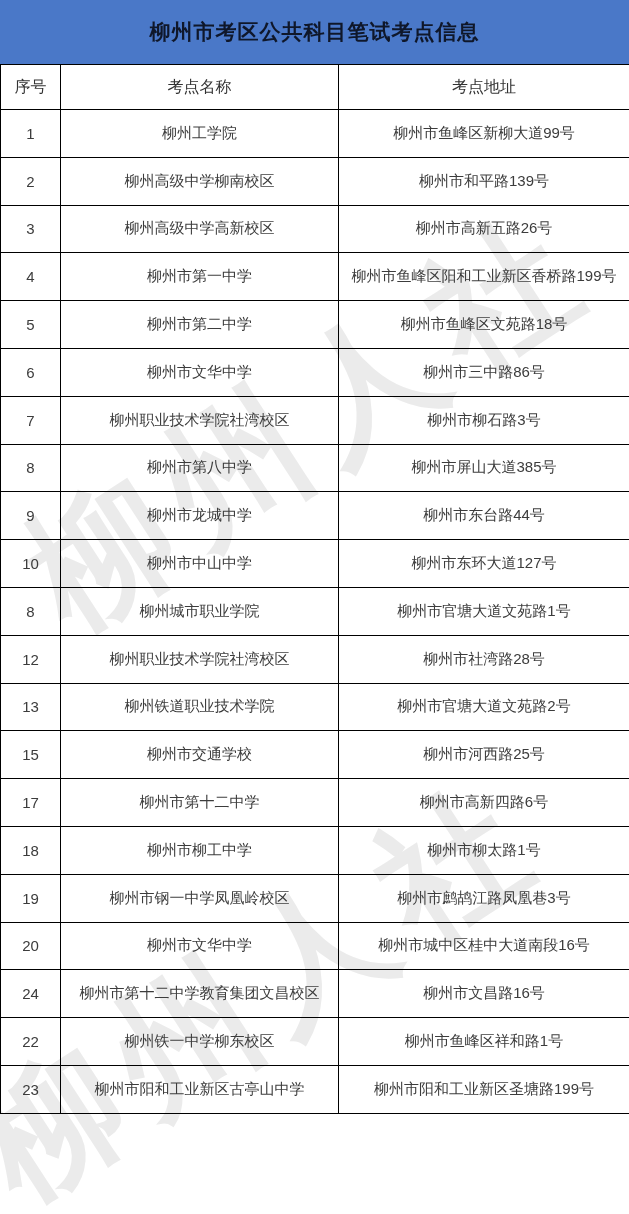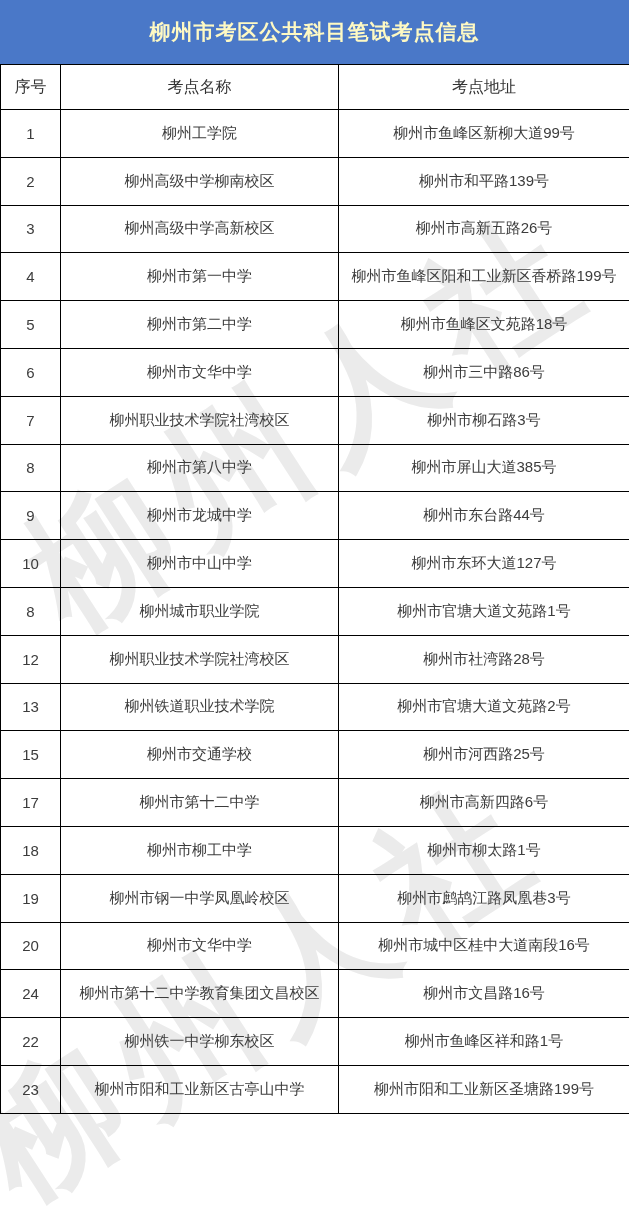--- a/index.html
+++ b/index.html
@@ -21,21 +21,21 @@
   .wm1{left:-7px;top:350px;}
   .wm2{left:-57px;top:920px;}
 
   .content{position:relative;z-index:1;}
 
   .title-bar{
     height:64px;background:#4a78c8;
     display:flex;align-items:center;justify-content:center;
   }
   .title-bar span{
-    color:#fef9c3;font-weight:bold;font-size:21px;letter-spacing:1px;
+    color:#0f172a;font-weight:bold;font-size:21px;letter-spacing:1px;
   }
 
   table.sites-table{
     width:629px;border-collapse:collapse;table-layout:fixed;
     background:transparent;
   }
   .sites-table col.c-no{width:60px;}
   .sites-table col.c-name{width:278px;}
   .sites-table col.c-addr{width:291px;}
   .sites-table th,.sites-table td{

